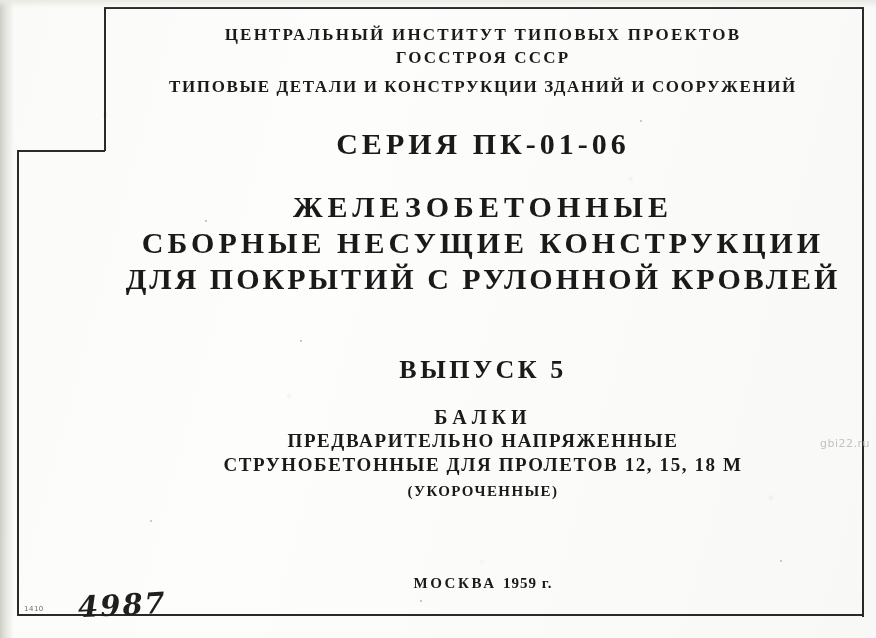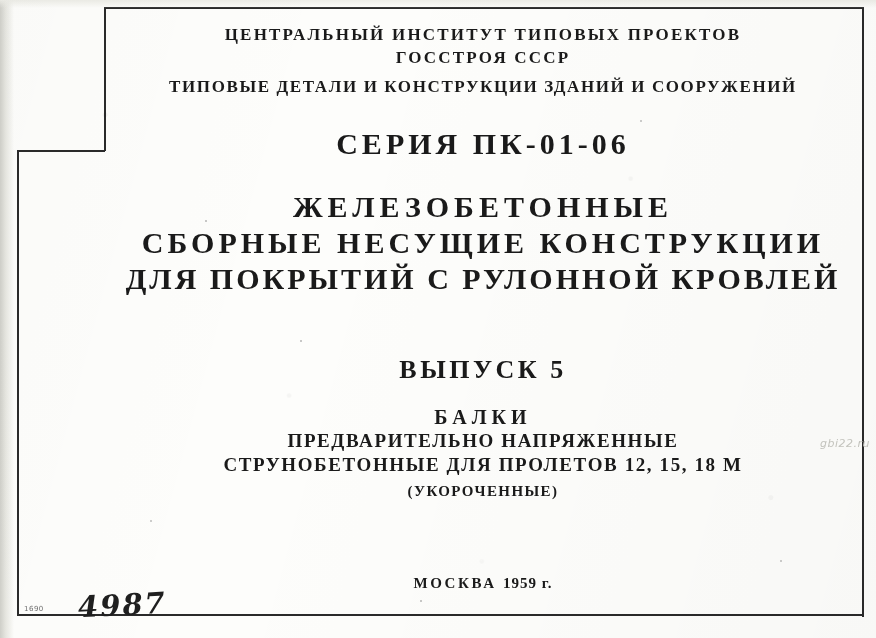--- a/index.html
+++ b/index.html
@@ -248,21 +248,20 @@
   
   .watermark {
     position: absolute;
     left: 820px;
     top: 437px;
     font-family: "DejaVu Sans", sans-serif;
     font-size: 11px;
     color: #c3c3bd;
     letter-spacing: 0.5px;
     z-index: 6;
-    font-style: italic;
   }
 
   
   .speck {
     position: absolute;
     background: rgba(0,0,0,0.25);
     border-radius: 50%;
     z-index: 6;
   }
 </style>
@@ -304,21 +303,21 @@
     </div>
 
     <div class="imprint">
       <span>МОСКВА</span>
       <span class="yr">1959 г.</span>
     </div>
 
   </div>
 
   <div class="handwritten">4987</div>
-  <div class="stamp-small">1690</div>
+  <div class="stamp-small">1410</div>
   <div class="watermark">gbi22.ru</div>
 
   <div class="speck" style="left:150px; top:520px; width:2px; height:2px;"></div>
   <div class="speck" style="left:640px; top:120px; width:2px; height:2px;"></div>
   <div class="speck" style="left:300px; top:340px; width:1.5px; height:1.5px;"></div>
   <div class="speck" style="left:780px; top:560px; width:2px; height:2px;"></div>
   <div class="speck" style="left:420px; top:600px; width:1.5px; height:1.5px;"></div>
   <div class="speck" style="left:205px; top:220px; width:1.5px; height:1.5px;"></div>
 
 </div>

